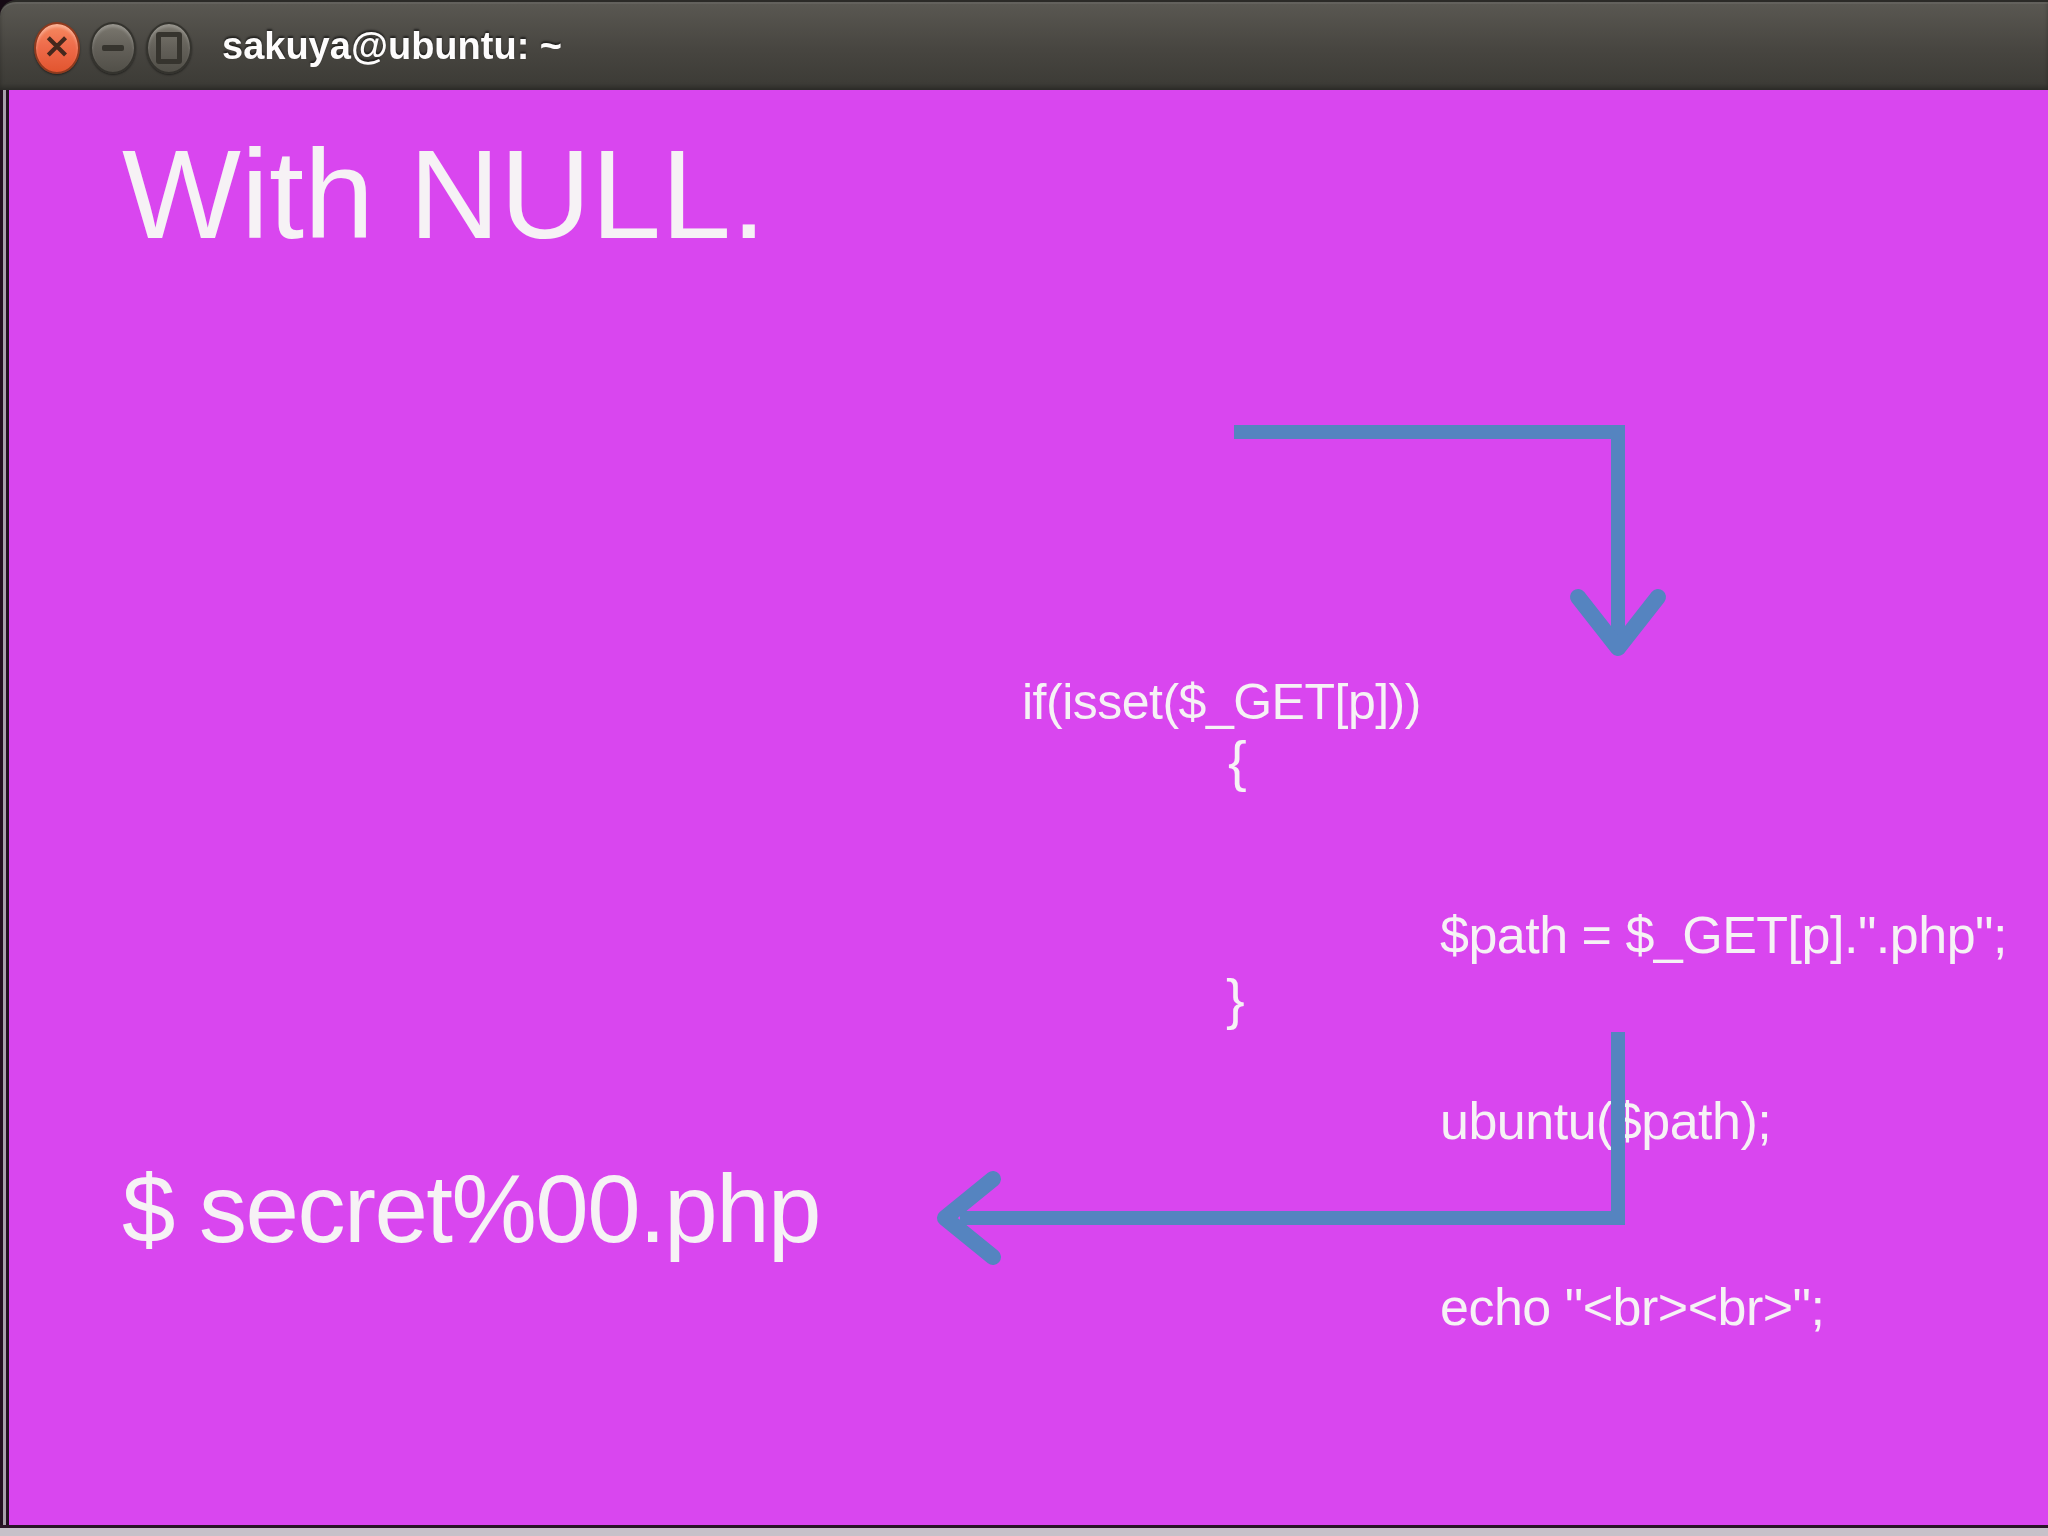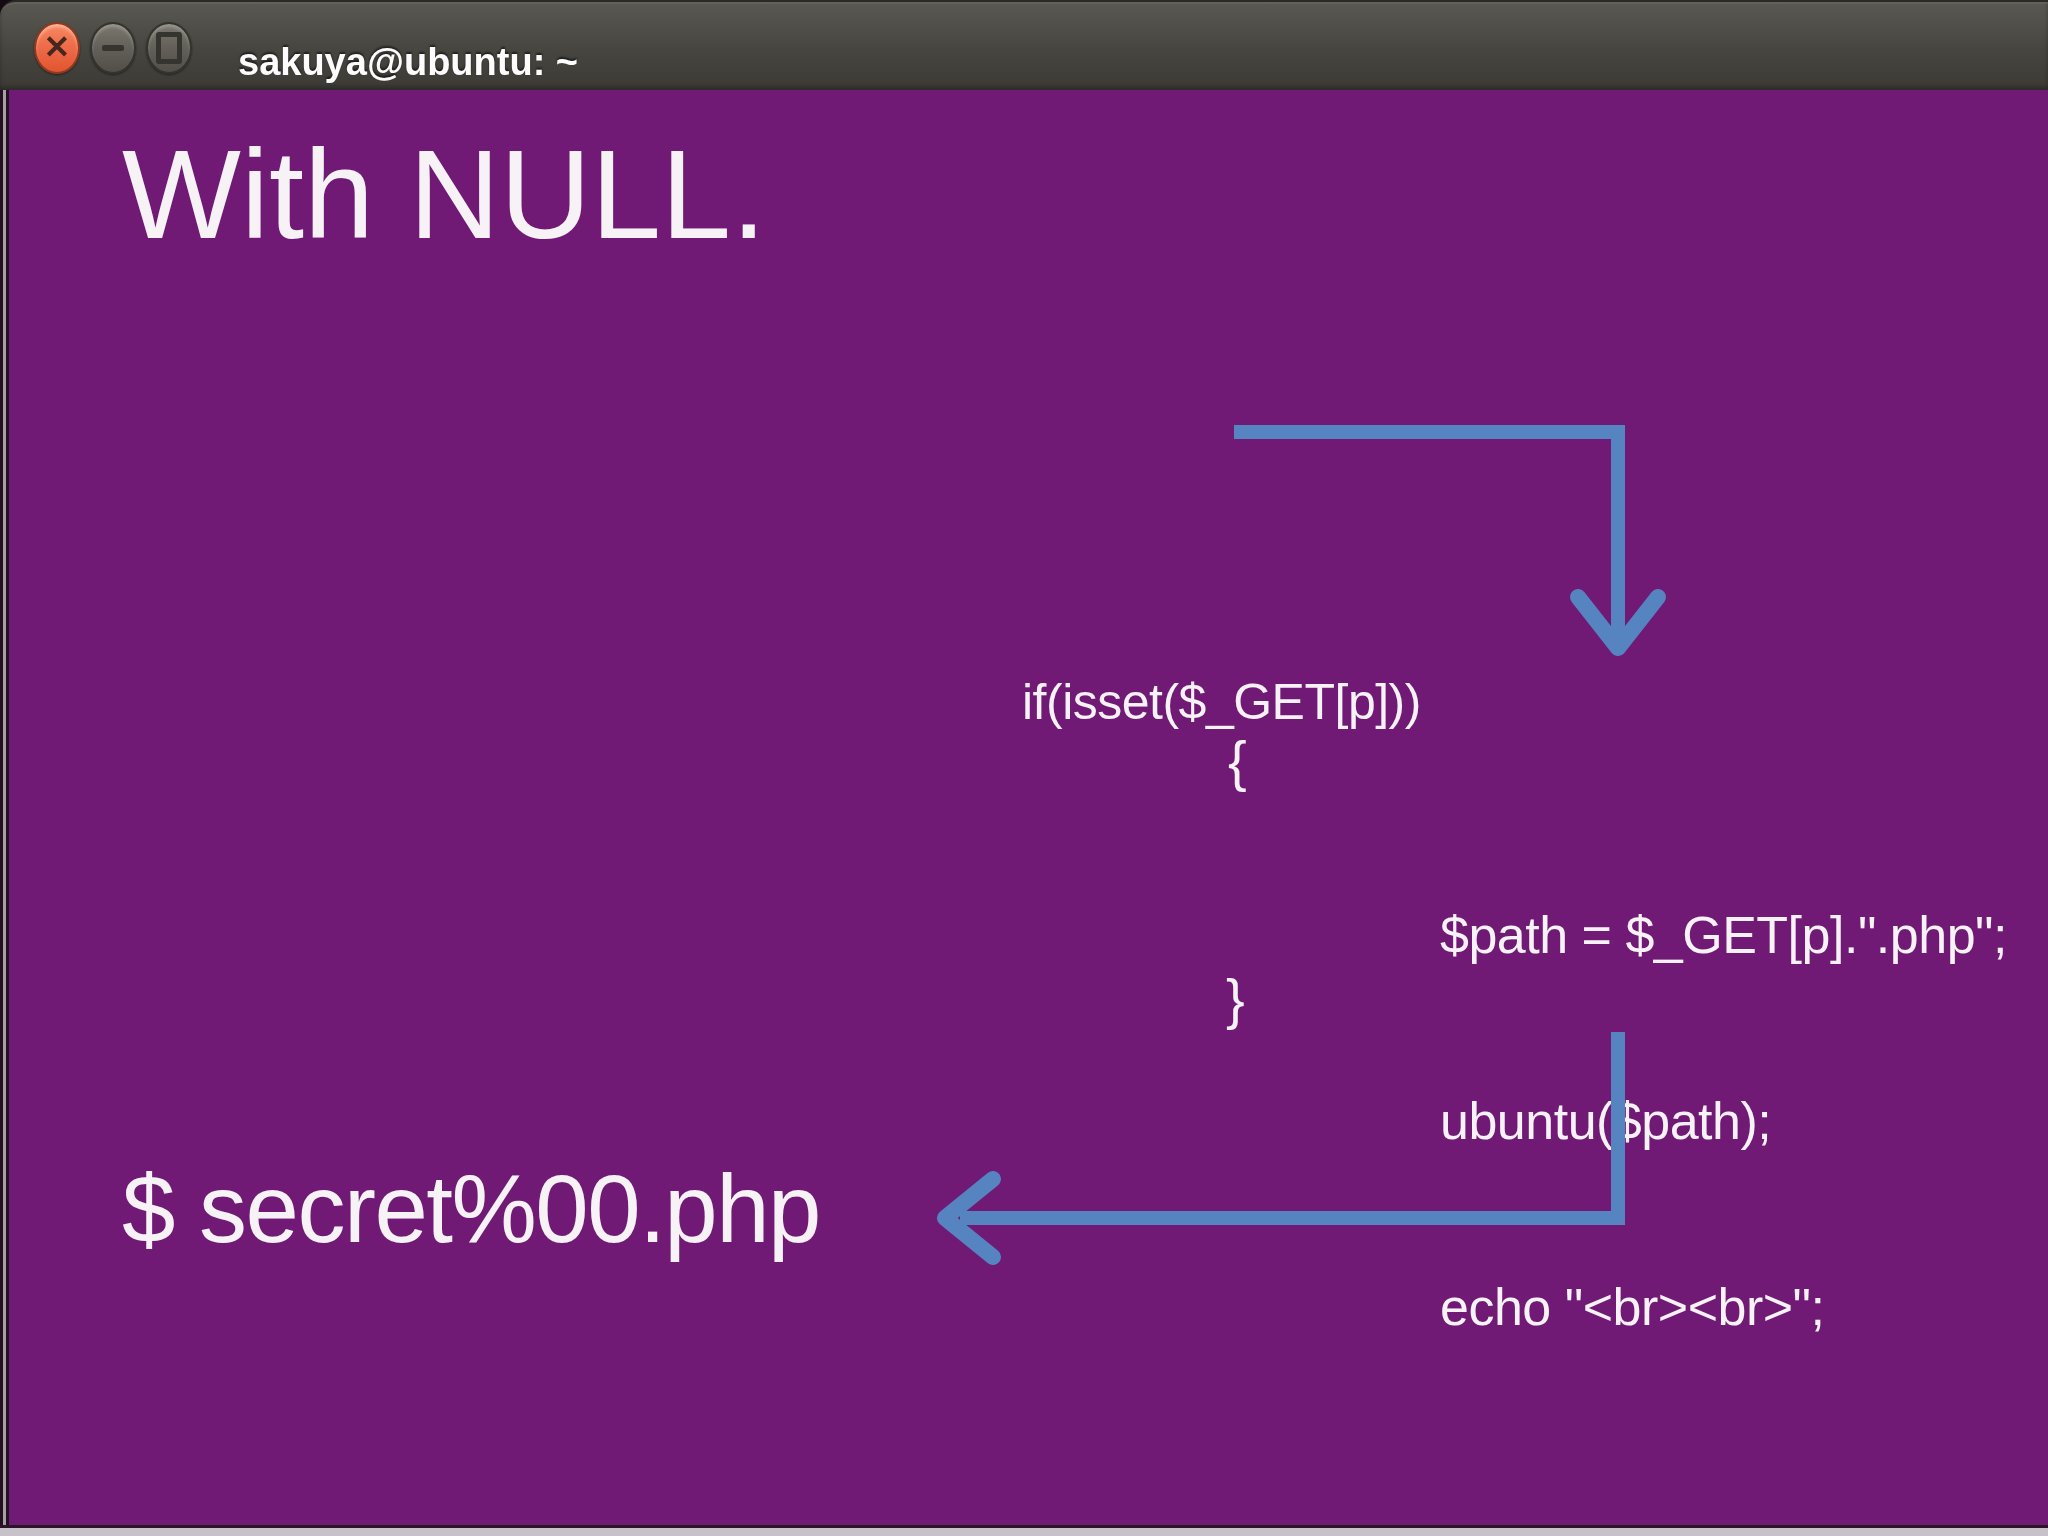--- a/index.html
+++ b/index.html
@@ -34,29 +34,28 @@
   }
   .wbtn.min{left:90px;}
   .wbtn.max{left:146px;}
   .close-x{
     font-size:32px;font-weight:bold;color:#45281d;line-height:1;
     transform:translateY(-1px);
   }
   .min-bar{width:22px;height:6px;background:#36342e;border-radius:2px;}
   .max-box{width:16px;height:22px;border:5px solid #36342e;border-radius:3px;}
   .title-text{
-    position:absolute;left:222px;top:16px;height:90px;line-height:88px;
+    position:absolute;left:222px;top:0;height:90px;line-height:88px;
     font-size:38px;font-weight:bold;color:#fdfcfc;
     text-shadow:0 -2px 2px rgba(0,0,0,.55);
-    margin-left:16px;
   }
   
   .screen{
     position:absolute;left:9px;top:90px;right:0;bottom:11px;
-    background:#701a75;
+    background:#d946ef;
   }
   .edge-left{
     position:absolute;left:0;top:90px;bottom:11px;width:9px;
     background:linear-gradient(to right,#241020 0 3px,#a79fa8 3px 6px,#241020 6px 9px);
   }
   .edge-bottom{
     position:absolute;left:0;bottom:0;width:2048px;height:11px;
     background:linear-gradient(#2a1426 0 3px,#c7c1c9 3px 100%);
   }
   

